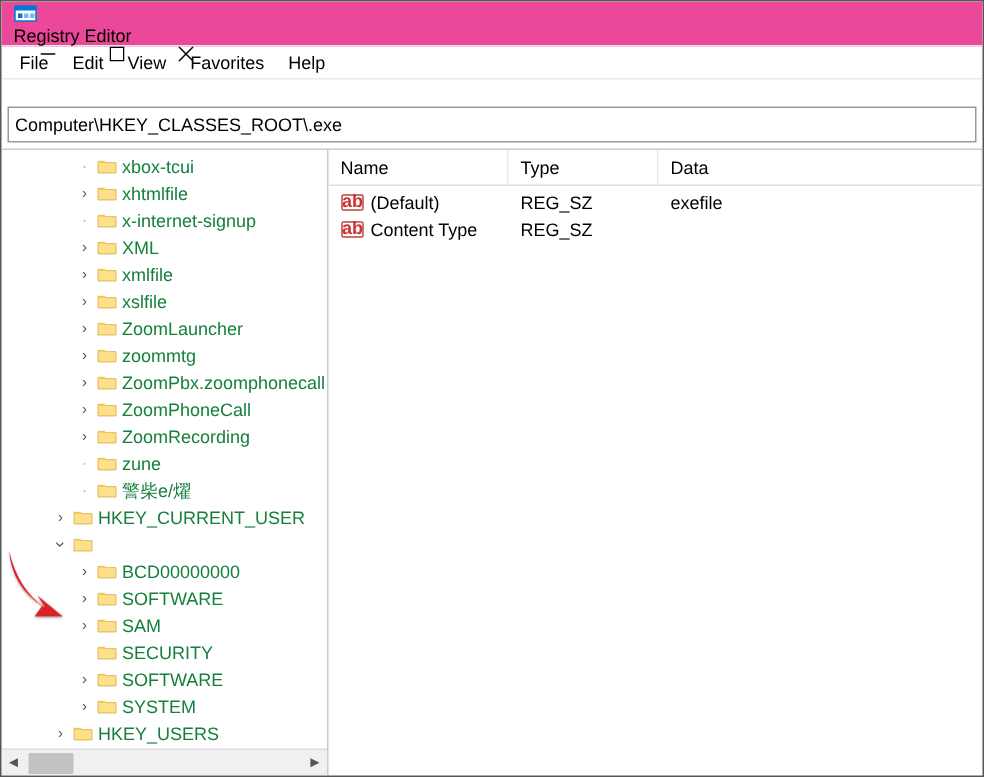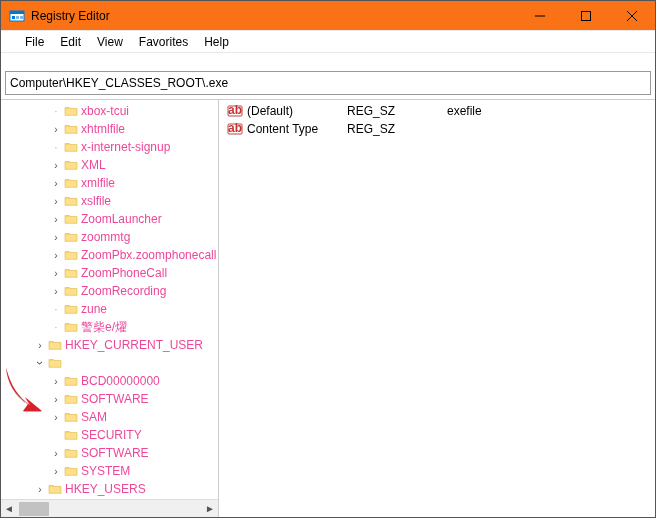--- a/index.html
+++ b/index.html
@@ -1,34 +1,34 @@
 <!DOCTYPE html>
 <html><head>
 <meta charset="utf-8">
 <style>
 * { box-sizing: border-box; margin: 0; padding: 0; font-family: 'Segoe UI', Tahoma, sans-serif; font-size: 12px; }
 body { background: #fff; width: 656px; height: 518px; border: 1px solid #555; display: flex; flex-direction: column; overflow: hidden; position: relative; }
-.titlebar { height: 30px; display: flex; align-items: center; padding: 0 0 0 8px; background: #f97316; border-bottom: 1px solid #e8e8e8; }
+.titlebar { height: 30px; display: flex; padding: 0 0 0 8px; background: #ec4899; border-bottom: 1px solid #e8e8e8; flex-direction: column; }
 .titlebar .app-icon { width: 16px; height: 16px; margin-right: 6px; }
 .titlebar .title { flex: 1; font-size: 12px; color: #000; }
 .win-controls { display: flex; height: 100%; }
 .win-btn { width: 46px; height: 100%; display: flex; align-items: center; justify-content: center; cursor: pointer; }
-.menubar { height: 22px; display: flex; align-items: center; padding: 0 16px; border-bottom: 1px solid #e8e8e8; }
+.menubar { height: 22px; display: flex; align-items: center; padding: 0 4px; border-bottom: 1px solid #e8e8e8; }
 .menu-item { padding: 2px 8px; cursor: pointer; font-size: 12px; }
 .addressbar { height: 24px; border: 1px solid #999; margin: 18px 4px 4px 4px; display: flex; align-items: center; padding: 0 4px; font-size: 12px; background: #fff; }
 .content { flex: 1; display: flex; overflow: hidden; border-top: 1px solid #ccc; }
 .tree-panel { width: 218px; border-right: 1px solid #ccc; overflow: hidden; position: relative; display: flex; flex-direction: column; }
 .tree-scroll { flex: 1; overflow-y: auto; overflow-x: hidden; }
 .tree-items { padding: 2px 0; }
 .tree-row { display: flex; align-items: center; height: 18px; white-space: nowrap; cursor: pointer; }
 .tr-indent { display: inline-block; }
 .tr-chev { width: 14px; height: 14px; display: inline-flex; align-items: center; justify-content: center; color: #555; font-size: 10px; }
 .tr-dotline { width: 14px; display: inline-flex; align-items: center; justify-content: center; color: #aaa; font-size: 10px; }
 .tr-icon { width: 16px; height: 14px; display: inline-flex; align-items: center; justify-content: center; margin-right: 2px; }
-.tr-label { font-size: 12px; color: #ec4899; }
+.tr-label { font-size: 12px; color: #15803d; }
 .folder-svg { width: 14px; height: 12px; }
 .hscroll { height: 18px; border-top: 1px solid #ddd; background: #f0f0f0; display: flex; align-items: center; }
 .hscroll .thumb { width: 30px; height: 14px; background: #c2c2c2; margin-left: 2px; border-radius: 1px; }
 .hscroll .arrow-btn { width: 16px; height: 16px; display: flex; align-items: center; justify-content: center; color: #555; font-size: 10px; cursor: pointer; }
 .hscroll .spacer { flex: 1; }
 .list-panel { flex: 1; display: flex; flex-direction: column; position: relative; }
 .list-header { height: 24px; display: flex; border-bottom: 1px solid #e0e0e0; }
 .lh-col { display: flex; align-items: center; padding: 0 8px; font-size: 12px; color: #000; border-right: 1px solid #e8e8e8; cursor: pointer; }
 .list-body { flex: 1; padding: 2px 0; }
 .list-row { display: flex; height: 18px; align-items: center; cursor: pointer; }
@@ -344,20 +344,25 @@
     </div>
     <div class="hscroll">
       <div class="arrow-btn">◄</div>
       <div class="thumb"></div>
       <div class="spacer"></div>
       <div class="arrow-btn">►</div>
     </div>
   </div>
 
   <div class="list-panel">
+    <div class="list-header">
+      <div class="lh-col" style="width:120px">Name</div>
+      <div class="lh-col" style="width:100px">Type</div>
+      <div class="lh-col" style="flex:1">Data</div>
+    </div>
     <div class="list-body" id="list-body">
         <div class="list-row">
           <div class="lr-cell" style="width: 120px;">
             <span class="lr-icon">
               <svg width="16" height="14" viewBox="0 0 16 14">
                 <rect x="1" y="2" width="14" height="10" rx="1" fill="#fff" stroke="#b44"></rect>
                 <text x="8" y="10" font-size="8" font-weight="bold" text-anchor="middle" fill="#c33">ab</text>
               </svg>
             </span>
             <span>(Default)</span>

